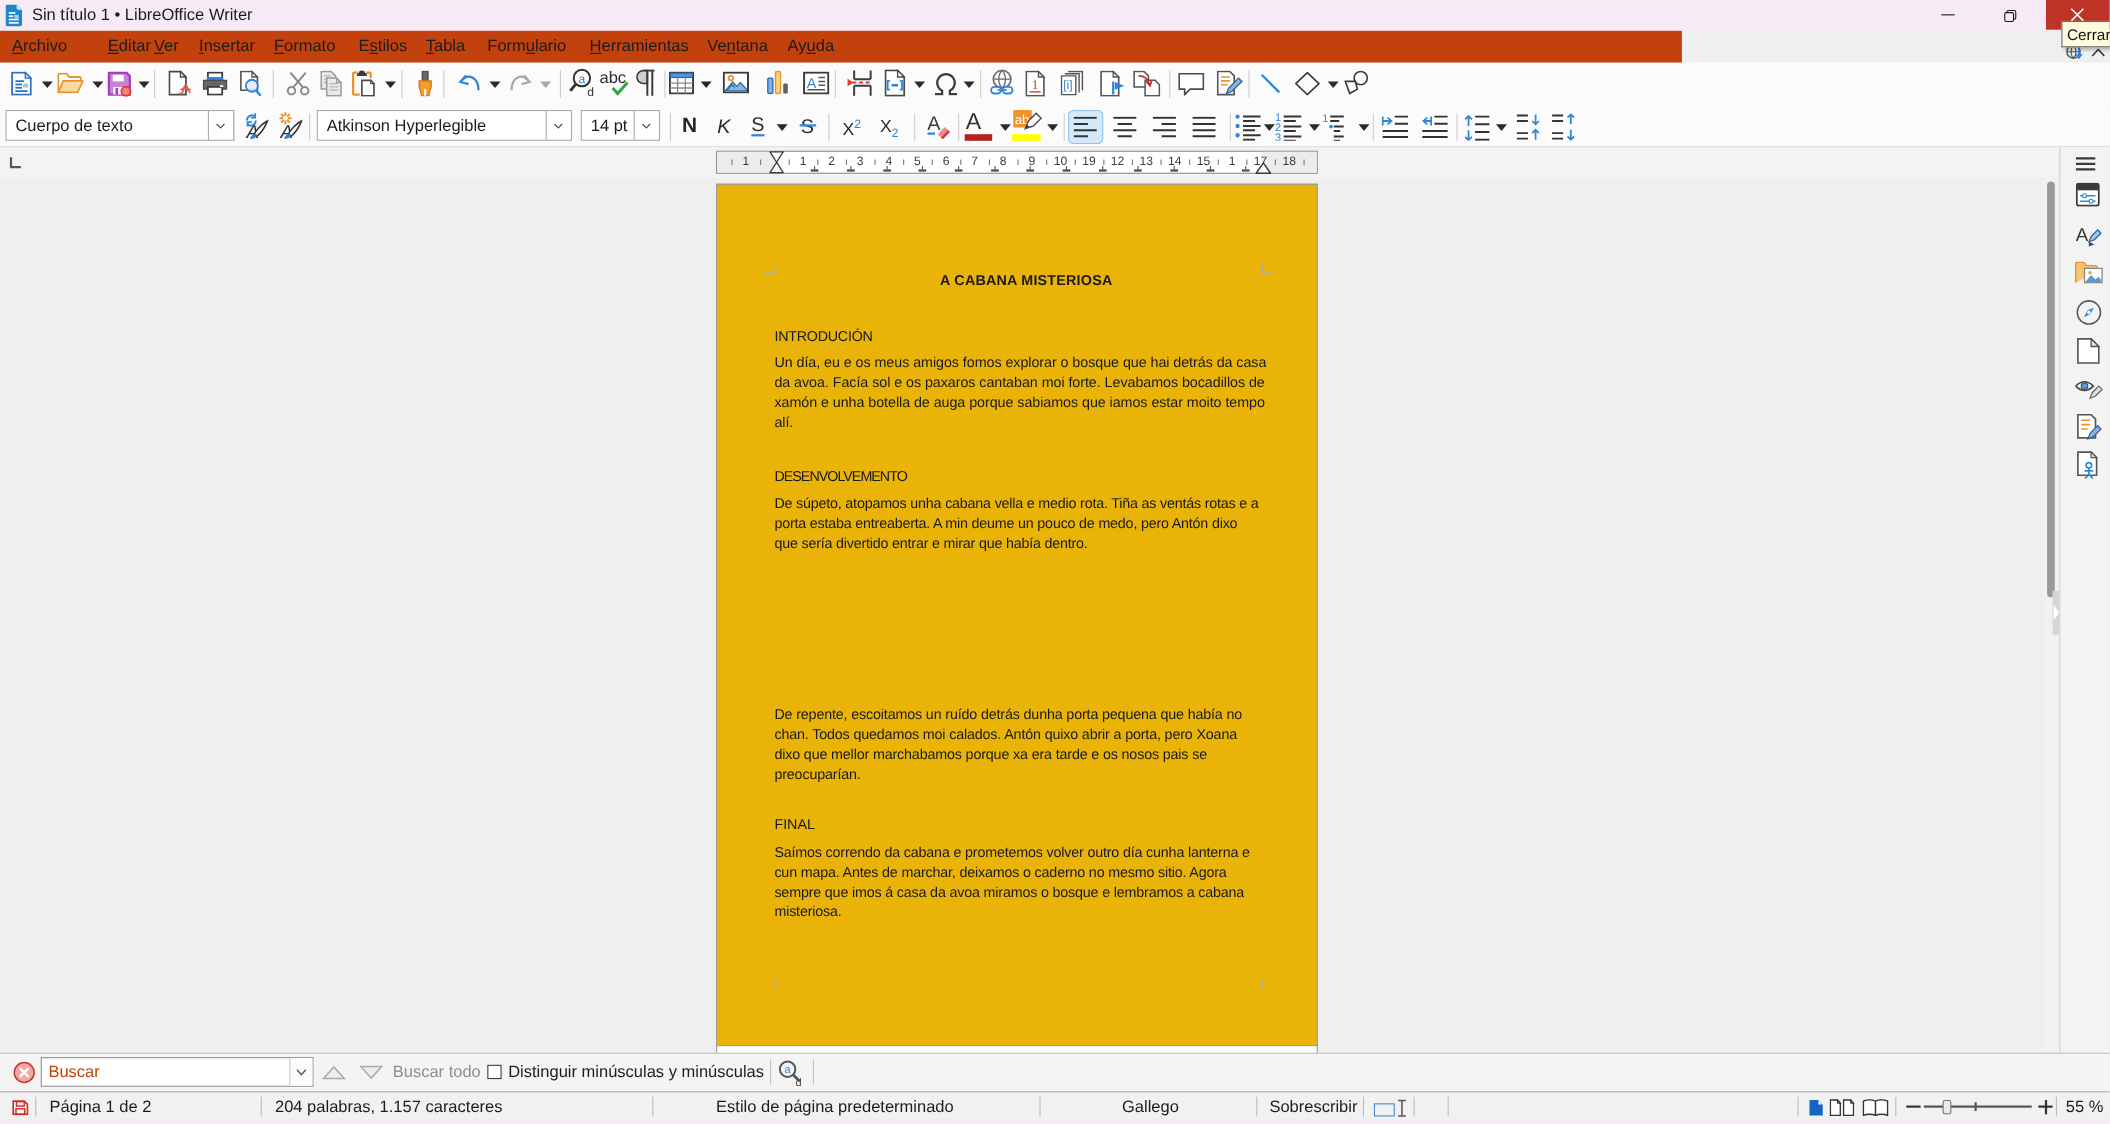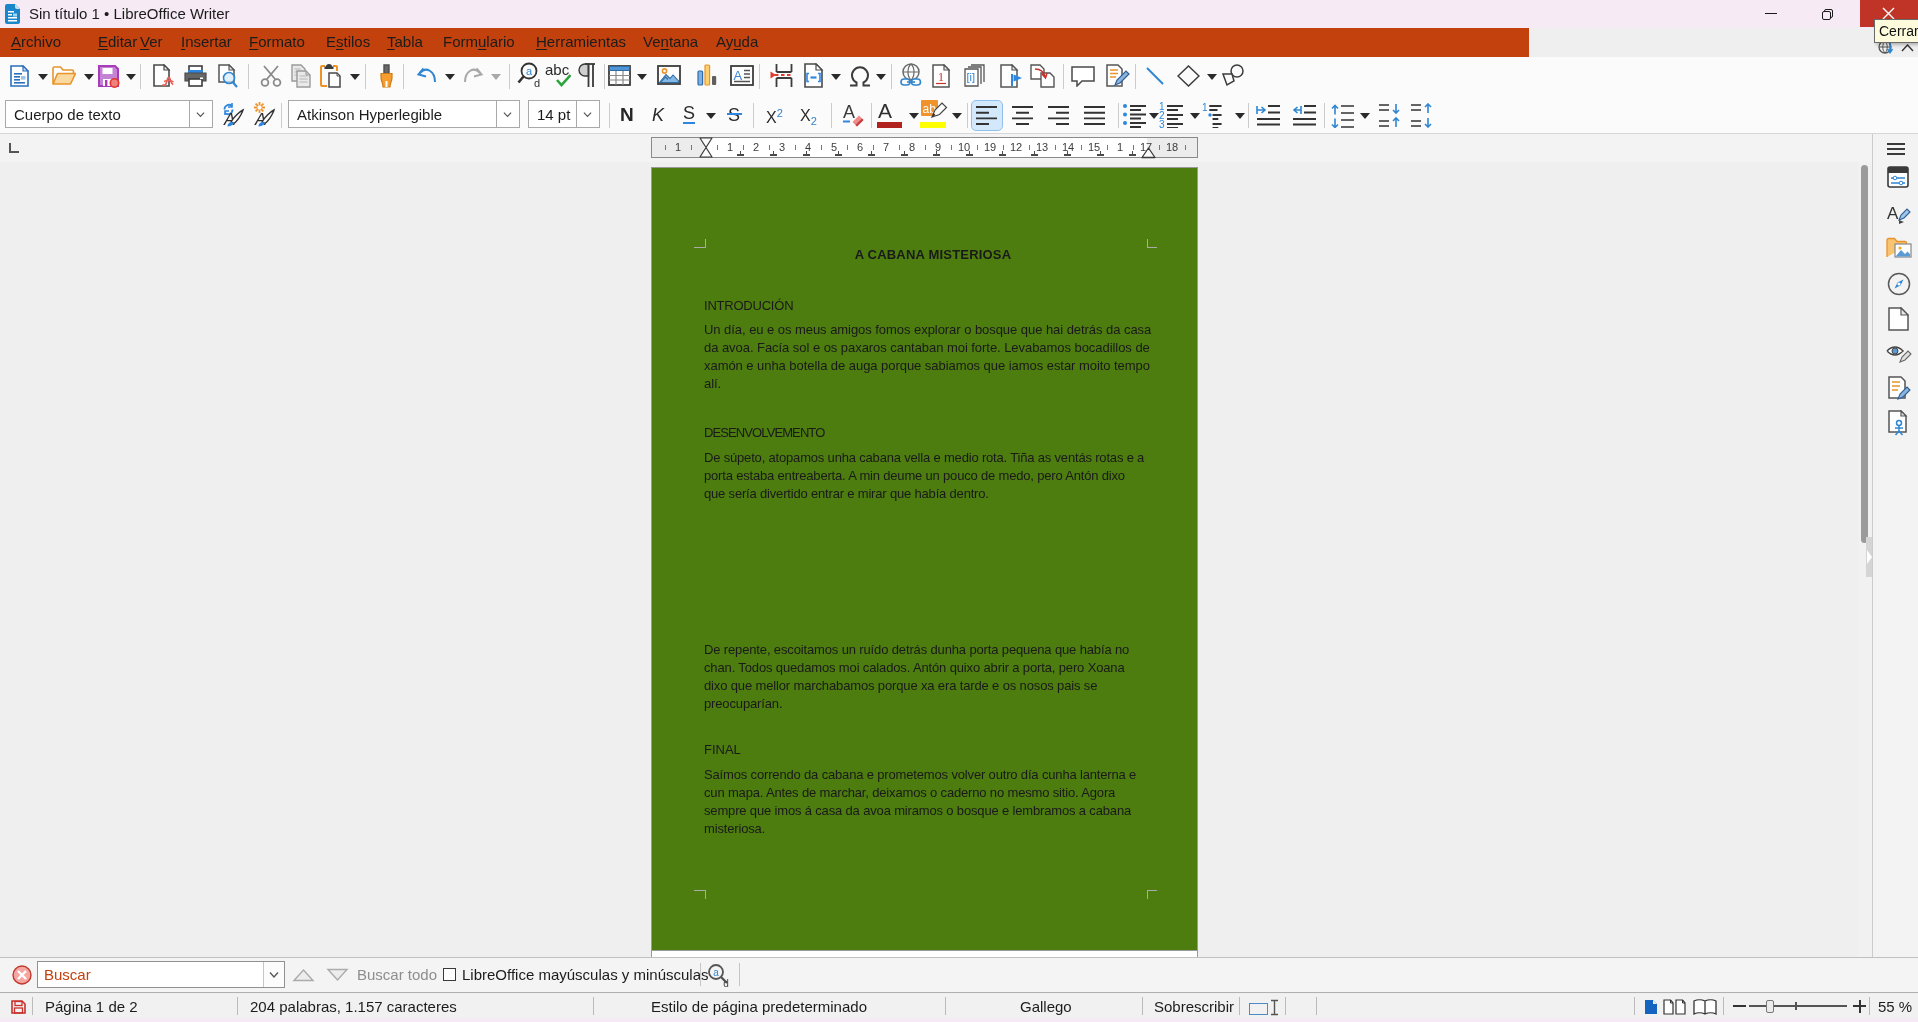--- a/index.html
+++ b/index.html
@@ -23,21 +23,21 @@
 .combo .cb{position:absolute;right:-1px;top:-1px;width:24px;height:28px;border:1px solid #a9a9a9;background:#fff}
 .combo .cv{position:absolute;right:7px;top:9px;width:9px;height:9px}
 .rulerstrip{left:0;top:134px;width:1918px;height:28px;background:#f3f3f3}
 .ruler{position:absolute;left:651px;top:3px;width:547px;height:21px;background:#fff;border:1px solid #8a8a8a}
 .rmargin{position:absolute;top:0;height:19px;background:#ececec}
 .rnum{position:absolute;top:3px;font-size:11px;color:#3c3c3c;transform:translateX(-50%)}
 .rtick{position:absolute;top:7px;width:1px;height:5px;background:#777;}
 .rtab{position:absolute;bottom:1px;width:7px;height:5px;border-bottom:2px solid #4a4a4a}
 .rtab::after{content:"";position:absolute;left:3px;top:0;width:1px;height:3px;background:#4a4a4a}
 .docarea{left:0;top:162px;width:1858px;height:795px;background:#efefef}
-.page{position:absolute;left:651px;top:5px;width:547px;height:808px;background:#4d7c0f;border:1px solid #9a9a9a}
+.page{position:absolute;left:651px;top:5px;width:547px;height:808px;background:#eab308;border:1px solid #9a9a9a}
 .page2{position:absolute;left:651px;top:788px;width:547px;height:8px;background:#fff;border:1px solid #9a9a9a;border-bottom:none}
 .corner{position:absolute;width:12px;height:12px}
 .doctext{position:absolute;font-size:13px;color:#1a1a1a;line-height:18px;white-space:nowrap}
 .findbar{left:0;top:957px;width:1918px;height:36px;background:#f4f4f4;border-top:1px solid #c0c0c0;border-bottom:1px solid #b0b0b0}
 .statusbar{left:0;top:994px;width:1918px;height:24px;background:#f1f1f1;font-size:15px;color:#1c1c1c}
 .ssep{position:absolute;top:3px;width:1px;height:18px;background:#bbb}
 .stxt{position:absolute;top:4px;white-space:nowrap}
 .bottomedge{left:0;top:1018px;width:1918px;height:4px;background:#f6ebf4}
 .sidebar{left:1872px;top:134px;width:46px;height:823px;background:#f3f3f3;border-left:1px solid #ccc}
 .scrollcol{left:1858px;top:162px;width:14px;height:795px;background:#f1f1f1}
@@ -562,21 +562,21 @@
       <path d="M1 1.5 L5 6 L9 1.5" fill="none" stroke="#555" stroke-width="1.3"></path>
     </svg>
 <svg class="icon" style="left:292px;top:10px" width="23" height="14" viewBox="0 0 23 14">
       <path d="M2 12.5 L11.5 2 L21 12.5 z" fill="#ededed" stroke="#ababab" stroke-width="1.4"></path>
     </svg>
 <svg class="icon" style="left:326px;top:10px" width="23" height="14" viewBox="0 0 23 14">
       <path d="M2 1.5 L11.5 12 L21 1.5 z" fill="#ededed" stroke="#ababab" stroke-width="1.4"></path>
     </svg>
 <div style="position:absolute;left:357px;top:8px;font-size:15px;color:#8e8e8e">Buscar todo</div>
 <div style="position:absolute;left:443px;top:10px;width:13px;height:13px;background:#fff;border:1.4px solid #3a3a3a"></div>
-<div style="position:absolute;left:462px;top:8px;font-size:15px;color:#1c1c1c">LibreOffice mayúsculas y minúsculas</div>
+<div style="position:absolute;left:462px;top:8px;font-size:15px;color:#1c1c1c">Distinguir minúsculas y minúsculas</div>
 <div style="position:absolute;left:700px;top:5px;width:1px;height:23px;background:#c6c6c6"></div>
 <svg class="icon" style="left:707px;top:5px" width="24" height="25" viewBox="0 0 24 25">
 <circle cx="9" cy="9" r="7" fill="none" stroke="#555" stroke-width="1.8"></circle>
 <path d="M14 14 L20 20" stroke="#555" stroke-width="2.4"></path>
 <text x="9" y="12.5" font-size="10" fill="#2f86d2" text-anchor="middle" font-family="Liberation Sans">a</text>
 <text x="19" y="24" font-size="10" fill="#444" text-anchor="middle" font-family="Liberation Sans">d</text>
 </svg>
 <div style="position:absolute;left:739px;top:5px;width:1px;height:23px;background:#c6c6c6"></div>
 </div>
 

